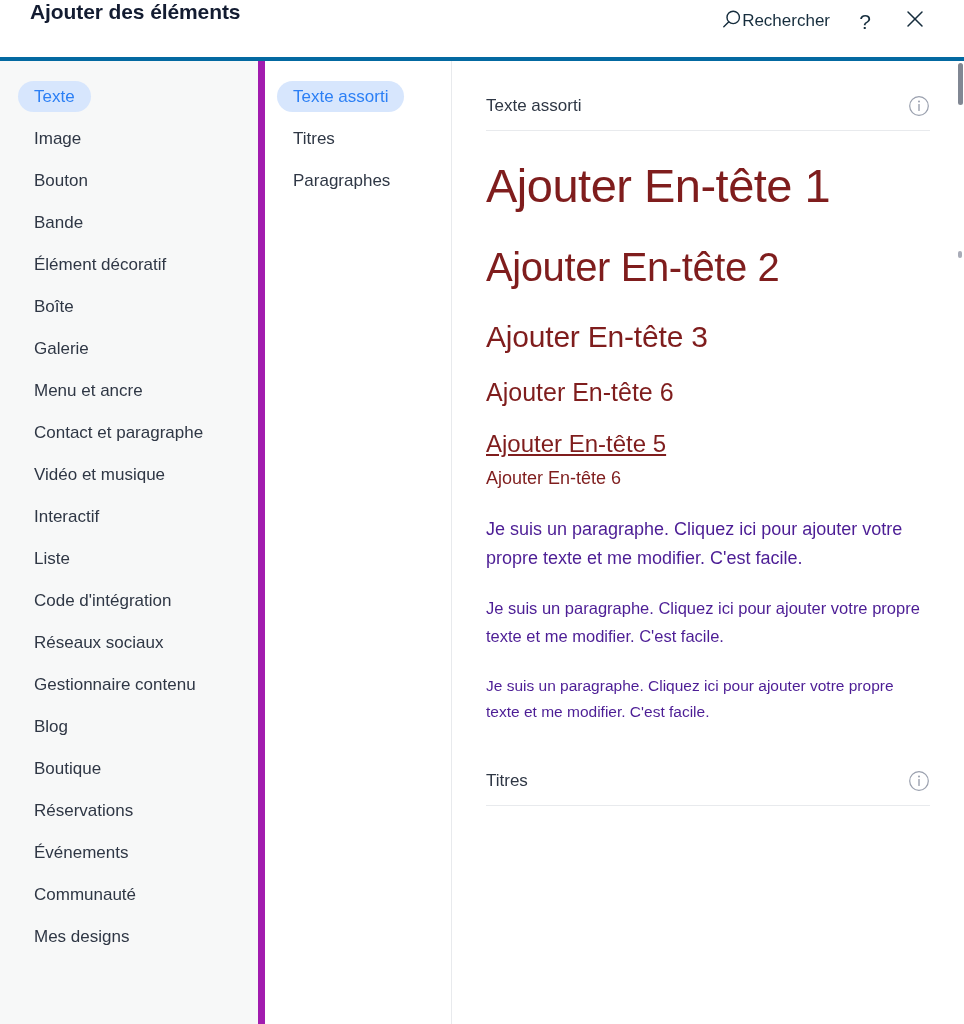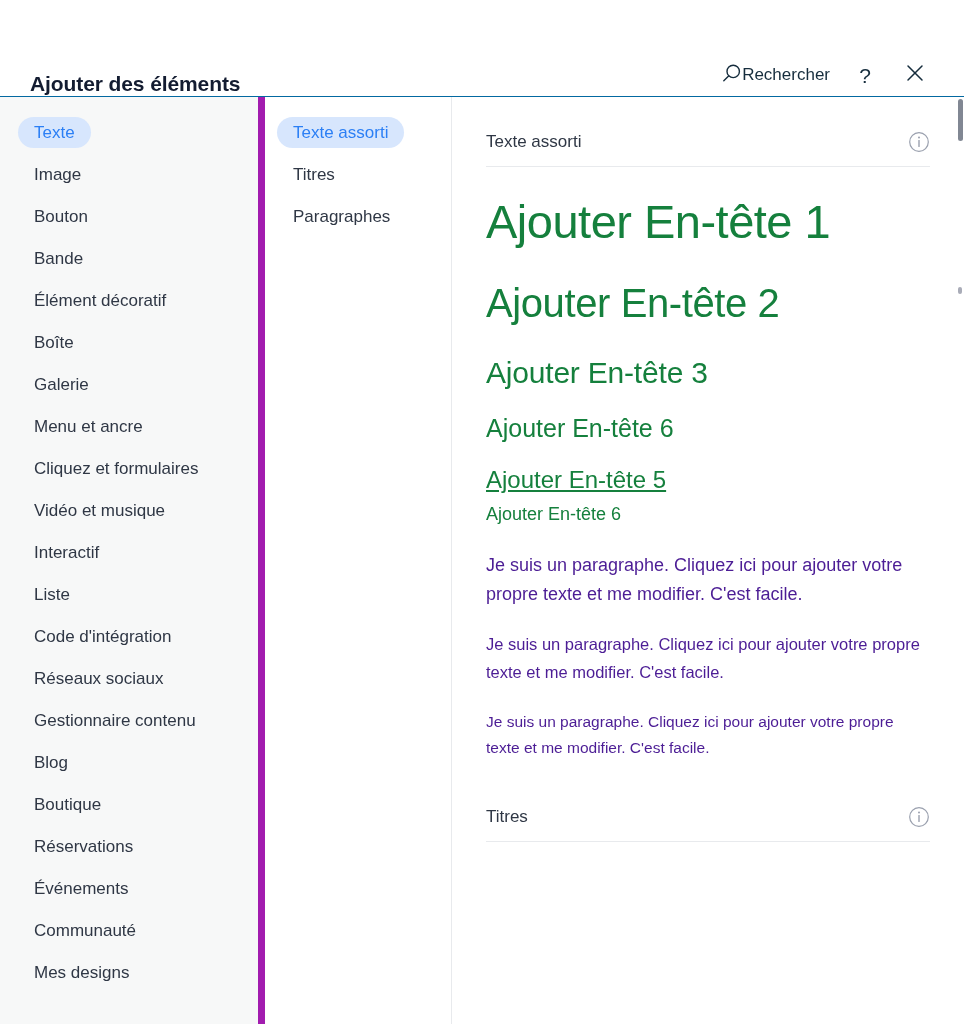--- a/index.html
+++ b/index.html
@@ -21,26 +21,25 @@
     flex-direction: column;
     background: #ffffff;
     position: relative;
   }
 
   
   .header {
     height: 61px;
     min-height: 61px;
     background: #ffffff;
-    border-bottom: 1px solid #0369a1;
-    display: flex;
-    align-items: flex-end;
+    border-bottom: 4px solid #0369a1;
+    display: flex;
+    align-items: flex-start;
     padding: 0 28px 0 30px;
     position: relative;
-    margin-top: 36px;
   }
   .header-title {
     font-size: 21px;
     font-weight: bold;
     color: #131c31;
     letter-spacing: -0.1px;
     white-space: nowrap;
   }
   .header-actions {
     margin-left: auto;
@@ -168,21 +167,21 @@
     margin-left: auto;
     cursor: pointer;
     display: flex;
     align-items: center;
   }
 
   .samples {
     padding-top: 26px;
   }
   .sample {
-    color: #15803d;
+    color: #7f1d1d;
     cursor: pointer;
     white-space: nowrap;
     font-weight: normal;
   }
   .h1 { font-size: 47px; line-height: 1.25; letter-spacing: -0.5px; margin-bottom: 26px; }
   .h2 { font-size: 40px; line-height: 1.25; letter-spacing: -0.4px; margin-bottom: 26px; }
   .h3 { font-size: 30px; line-height: 1.25; letter-spacing: -0.2px; margin-bottom: 22px; }
   .h4 { font-size: 25px; line-height: 1.25; margin-bottom: 20px; }
   .h5 { font-size: 24px; line-height: 1.25; margin-bottom: 8px; text-decoration: underline; }
   .h6 { font-size: 18px; line-height: 1.25; margin-bottom: 26px; }
@@ -287,21 +286,21 @@
         <div class="cat-item">
           <span class="pill">Boîte</span>
         </div>
         <div class="cat-item">
           <span class="pill">Galerie</span>
         </div>
         <div class="cat-item">
           <span class="pill">Menu et ancre</span>
         </div>
         <div class="cat-item">
-          <span class="pill">Cliquez et formulaires</span>
+          <span class="pill">Contact et paragraphe</span>
         </div>
         <div class="cat-item">
           <span class="pill">Vidéo et musique</span>
         </div>
         <div class="cat-item">
           <span class="pill">Interactif</span>
         </div>
         <div class="cat-item">
           <span class="pill">Liste</span>
         </div>

